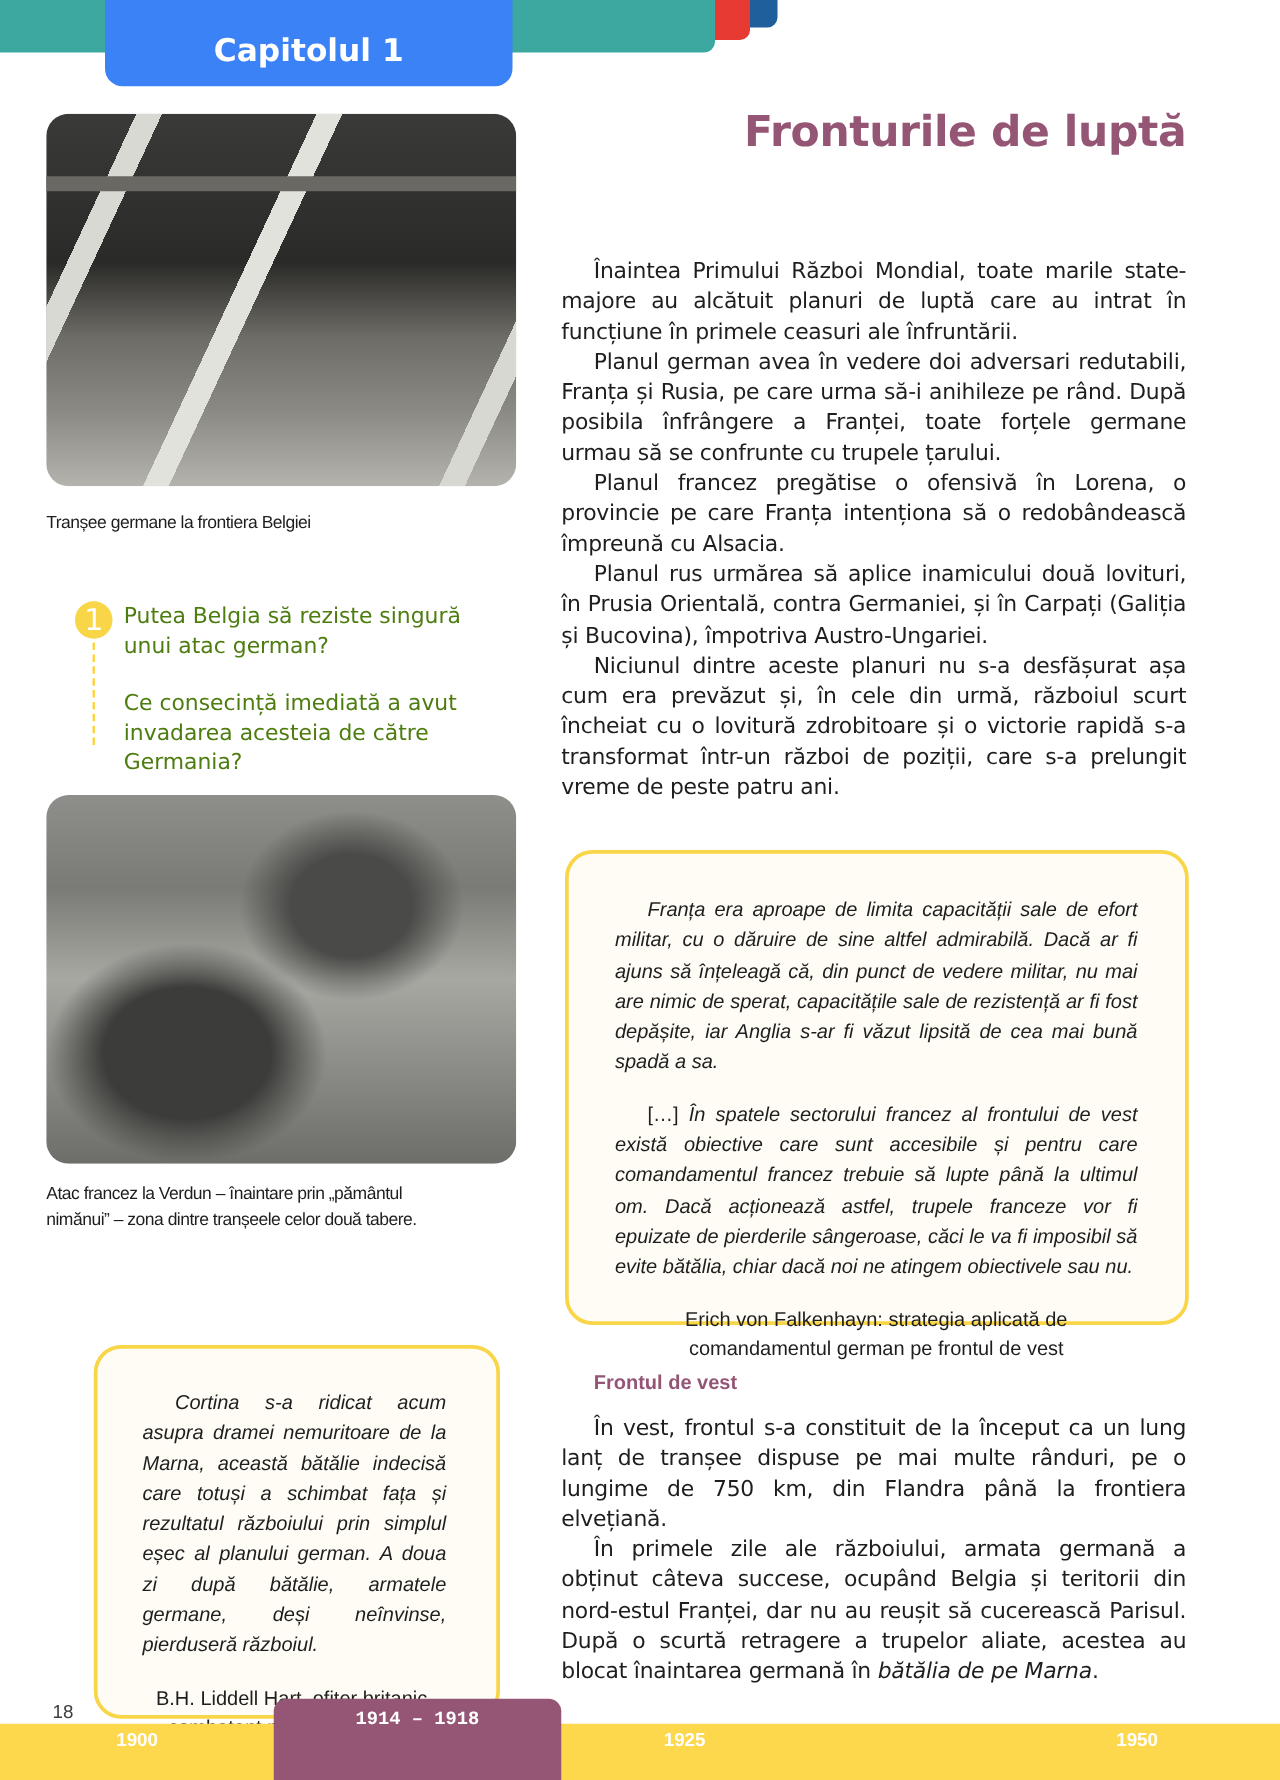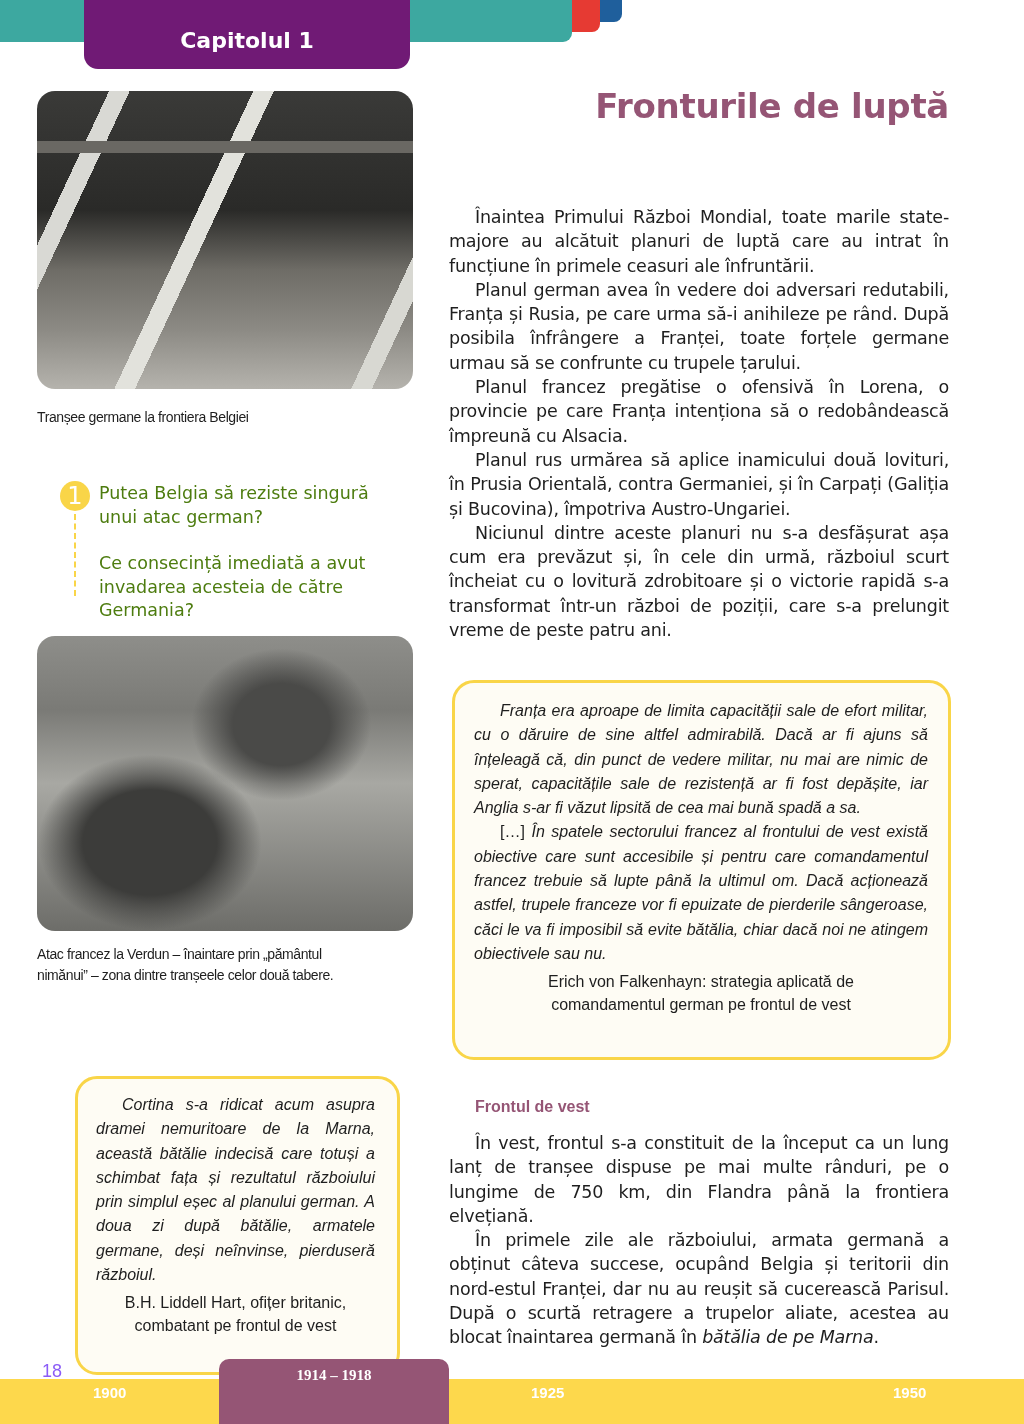--- a/index.html
+++ b/index.html
@@ -8,22 +8,22 @@
     background: #ffffff;
     font-family: "Liberation Sans", "DejaVu Sans", sans-serif;
     color: #1e1e1e;
   }
   
   .hdr-blue { position: absolute; left: 560px; top: 0; width: 62px; height: 22px; background: #1f5f9c; border-radius: 0 0 8px 0; }
   .hdr-red { position: absolute; left: 540px; top: 0; width: 60px; height: 32px; background: #e63a33; border-radius: 0 0 8px 0; }
   .hdr-teal { position: absolute; left: 0; top: 0; width: 572px; height: 42px; background: #3da8a0; border-radius: 0 0 9px 0; }
   .chapter-tab {
     position: absolute; left: 84px; top: 0; width: 326px; height: 69px;
-    background: #701a75; border-radius: 0 0 14px 14px;
-    color: #fff; font-weight: bold; font-size: 22px;
+    background: #3b82f6; border-radius: 0 0 14px 14px;
+    color: #fff; font-weight: bold; font-size: 25px;
     display: flex; align-items: center; justify-content: center; padding-top: 12px; box-sizing: border-box;
     font-family: "DejaVu Sans", sans-serif;
   }
   
   .title {
     position: absolute; right: 75px; top: 84px; width: 480px; text-align: right;
     color: #955575; font-weight: bold; font-size: 34px; line-height: 45px;
     font-family: "DejaVu Sans", sans-serif; letter-spacing: -0.3px;
   }
   
@@ -69,35 +69,35 @@
   .subhead {
     position: absolute; left: 475px; top: 1098px; color: #955575; font-weight: bold; font-size: 16px;
     font-family: "Liberation Sans", sans-serif;
   }
   
   .quote-box {
     position: absolute; border: 3px solid #f9d548; border-radius: 22px; background: #fefcf4; box-sizing: border-box;
   }
   .quote-box .q {
     font-style: italic; font-size: 16px; line-height: 24.3px; text-align: justify; color: #1e1e1e;
-    font-family: "Liberation Sans", sans-serif; margin: 0;
+    font-family: "Liberation Sans", sans-serif; margin: 18px;
   }
   .quote-box .q.indent { text-indent: 26px; }
   .quote-box .src { text-align: center; font-size: 16px; line-height: 23px; margin-top: 4px; font-family: "Liberation Sans", sans-serif; }
   .qb1 { left: 452px; top: 680px; width: 499px; height: 380px; padding: 16px 20px 0 19px; }
   .qb2 { left: 75px; top: 1076px; width: 325px; height: 299px; padding: 14px 22px 0 18px; }
   
   .timeline { position: absolute; left: 0; top: 1379px; width: 1024px; height: 45px; background: #fdd84c; }
   .tl-label { position: absolute; top: 1384px; color: #fff; font-weight: bold; font-size: 15px; font-family: "Liberation Sans", sans-serif; }
   .tl-period {
     position: absolute; left: 219px; top: 1359px; width: 230px; height: 65px; background: #955575;
     border-radius: 10px 10px 0 0; color: #fff; font-weight: bold; font-size: 15px; text-align: center; padding-top: 8px; box-sizing: border-box;
-    font-family: Liberation Serif, serif;
+    font-family: Liberation Mono, monospace;
   }
-  .page-num { position: absolute; left: 42px; top: 1361px; font-size: 18px; color: #8b5cf6; font-family: "Liberation Sans", sans-serif; }
+  .page-num { position: absolute; left: 42px; top: 1361px; font-size: 15px; color: #404040; font-family: "Liberation Sans", sans-serif; }
 </style>
 </head>
 <body>
 
 <div class="hdr-blue"></div>
 <div class="hdr-red"></div>
 <div class="hdr-teal"></div>
 <div class="chapter-tab">
   <span>Capitolul 1</span>
 </div>

